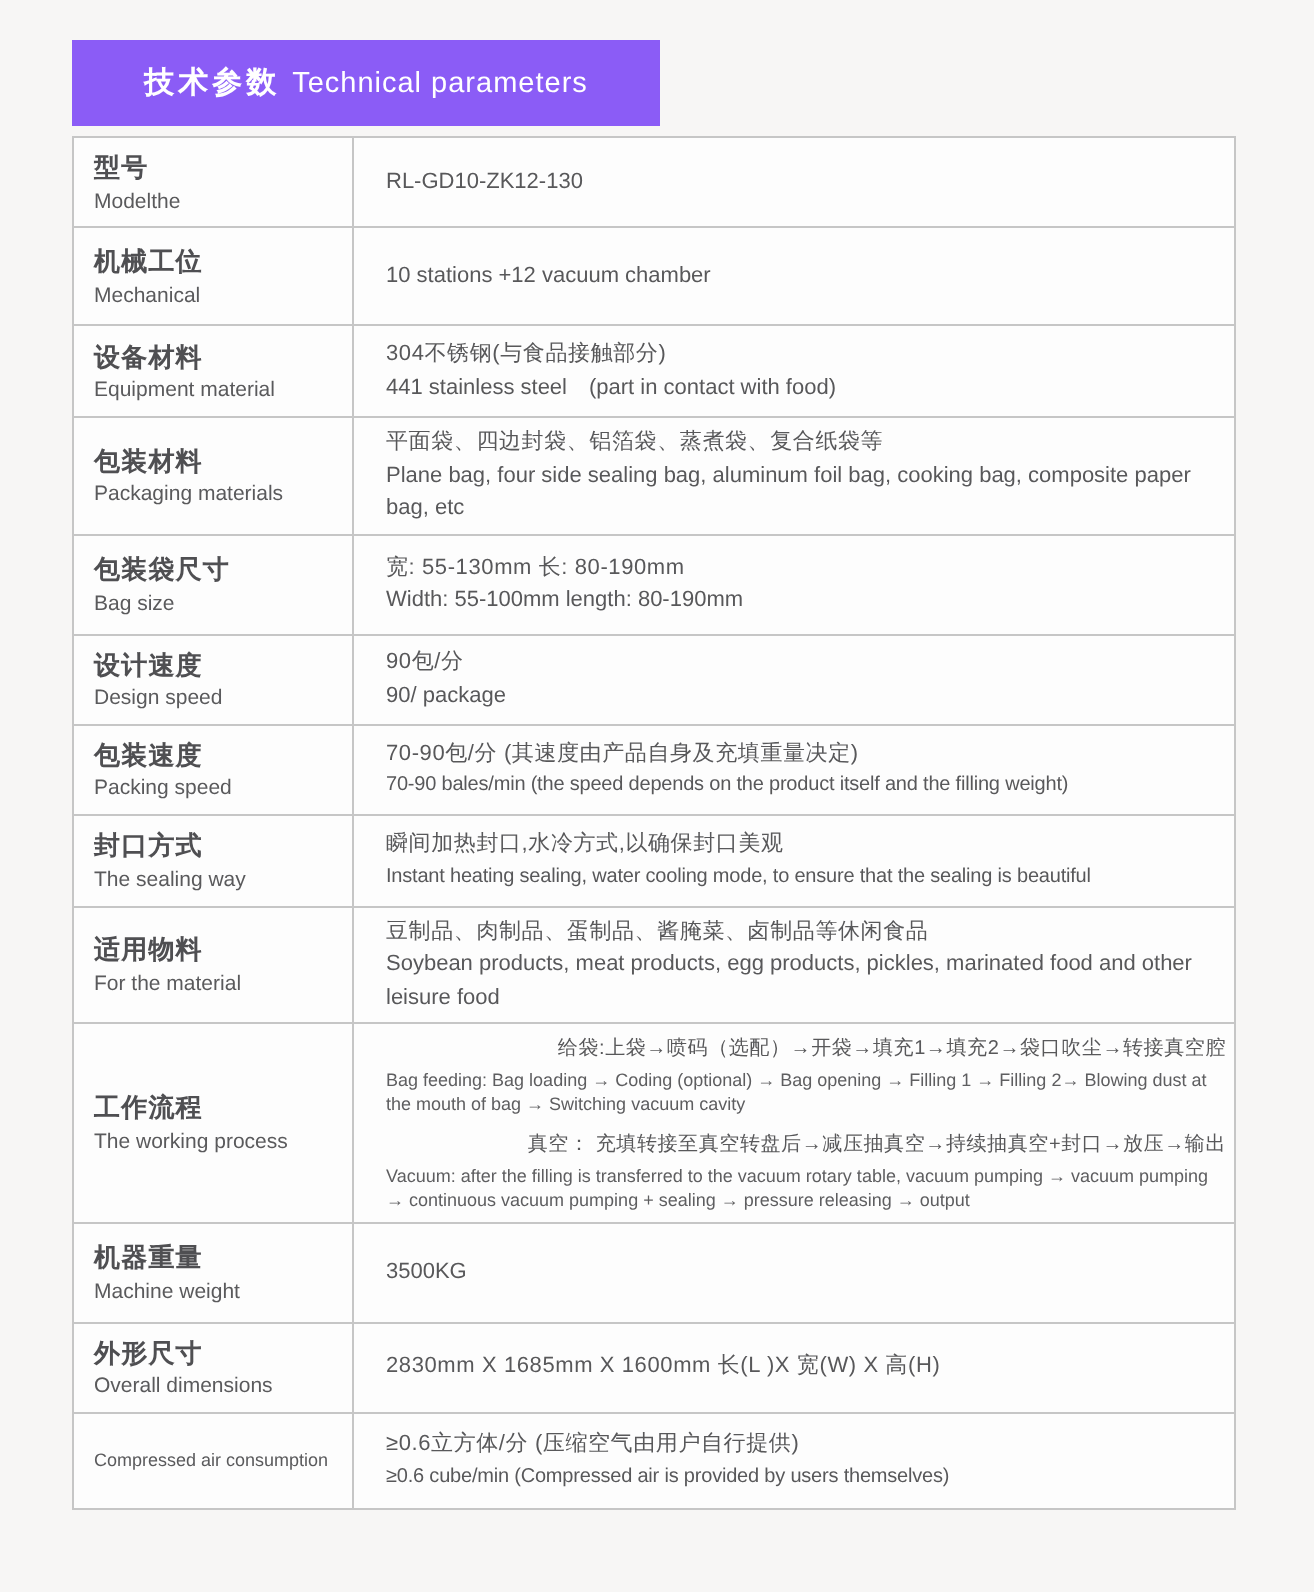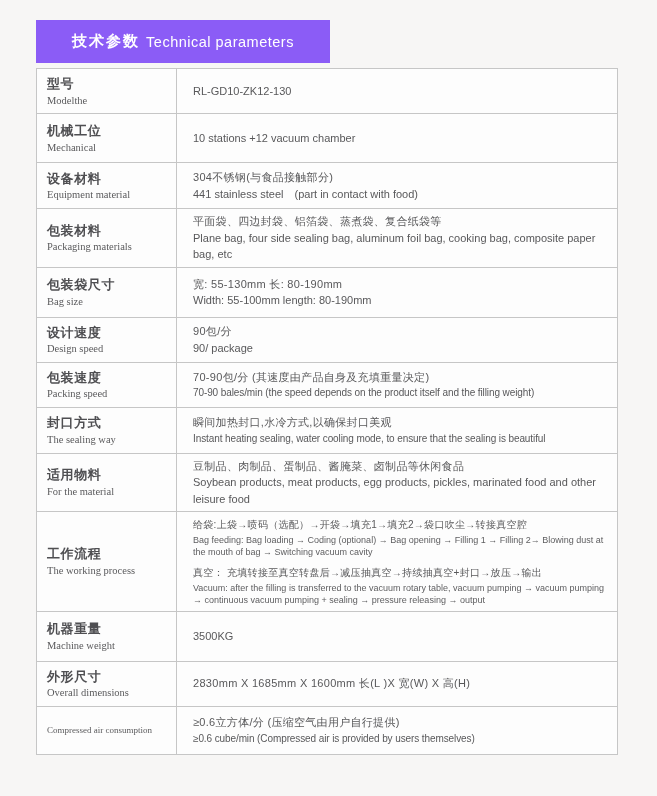--- a/index.html
+++ b/index.html
@@ -39,27 +39,27 @@
     padding:4px 4px 4px 10px;
     display:flex;flex-direction:column;justify-content:center;
   }
   .cell-value{
     flex:1;
     box-sizing:border-box;
     padding:4px 4px 4px 16px;
     display:flex;flex-direction:column;justify-content:center;
   }
   .lz{font-size:13px;font-weight:700;color:#4f4f52;letter-spacing:.6px;line-height:1.5;}
-  .le{font-size:10.5px;font-weight:400;color:#5a5a5c;line-height:1.35;font-family:Liberation Serif, serif;}
+  .le{font-size:10.5px;font-weight:400;color:#5a5a5c;line-height:1.35;}
   .le.small{font-size:9px;}
   .v{font-size:11px;color:#58585a;line-height:1.5;}
   .v.zh{letter-spacing:.3px;}
   .v.fit{font-size:10px;letter-spacing:-0.1px;}
   .wp{margin:0;}
-  .wp-zh{font-size:10px;color:#58585a;letter-spacing:.3px;line-height:1.4;margin:2px 0;}
+  .wp-zh{font-size:10px;color:#58585a;letter-spacing:.3px;line-height:1.4;margin:2px 0;text-align:right;}
   .wp-en{font-size:9px;color:#5e5e60;line-height:1.35;margin:0 0 6px 0;}
   .wp-en:last-child{margin-bottom:0;}
 </style>
 </head>
 <body>
 
 <div class="banner">
   <span class="zh">技术参数</span>
   <span class="en">Technical parameters</span>
 </div>

